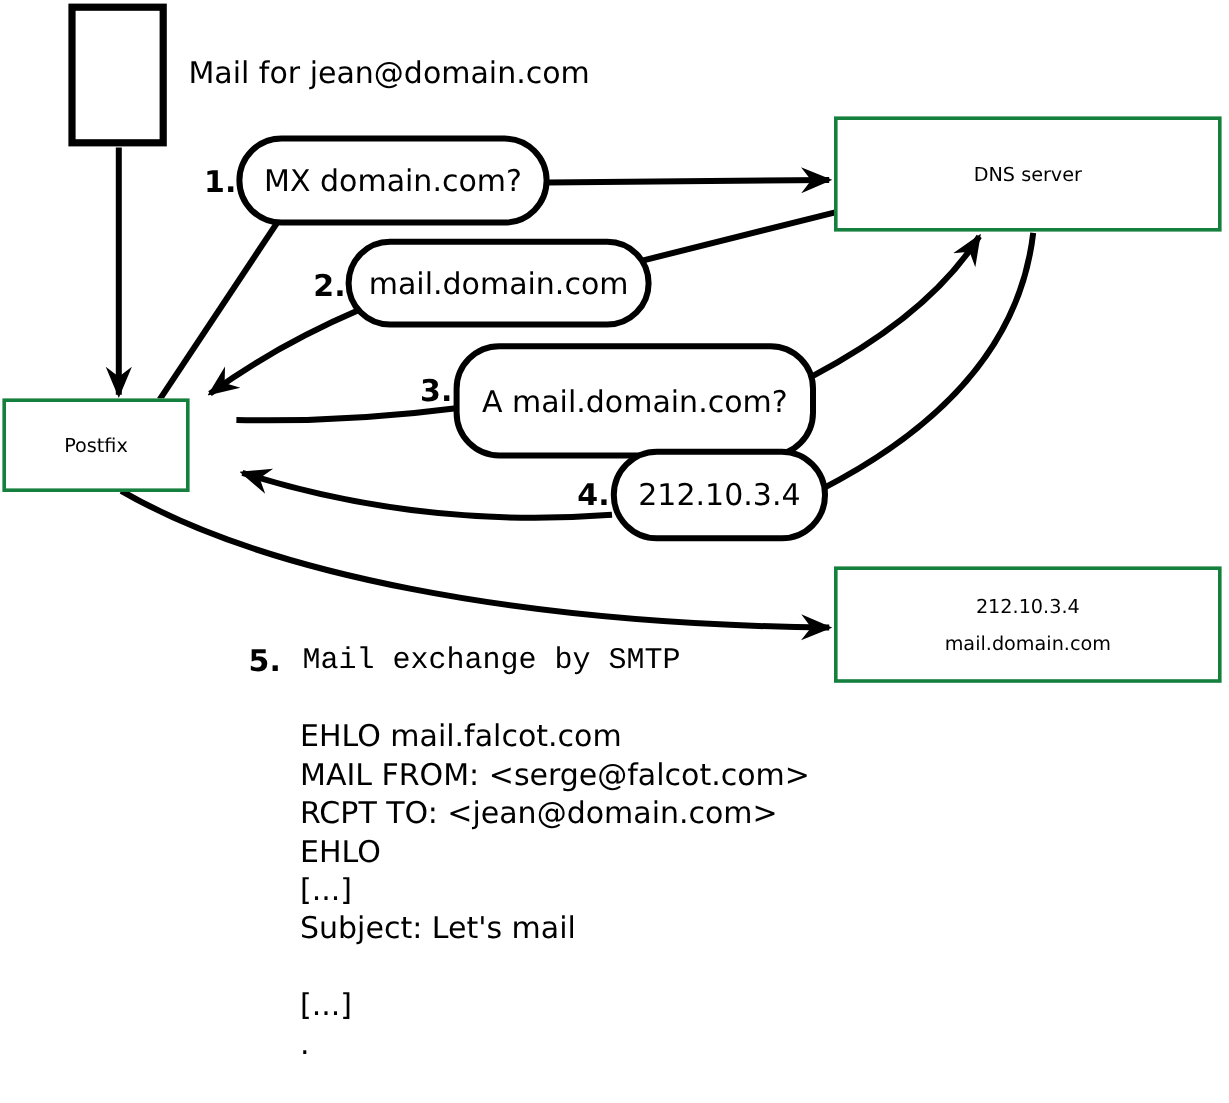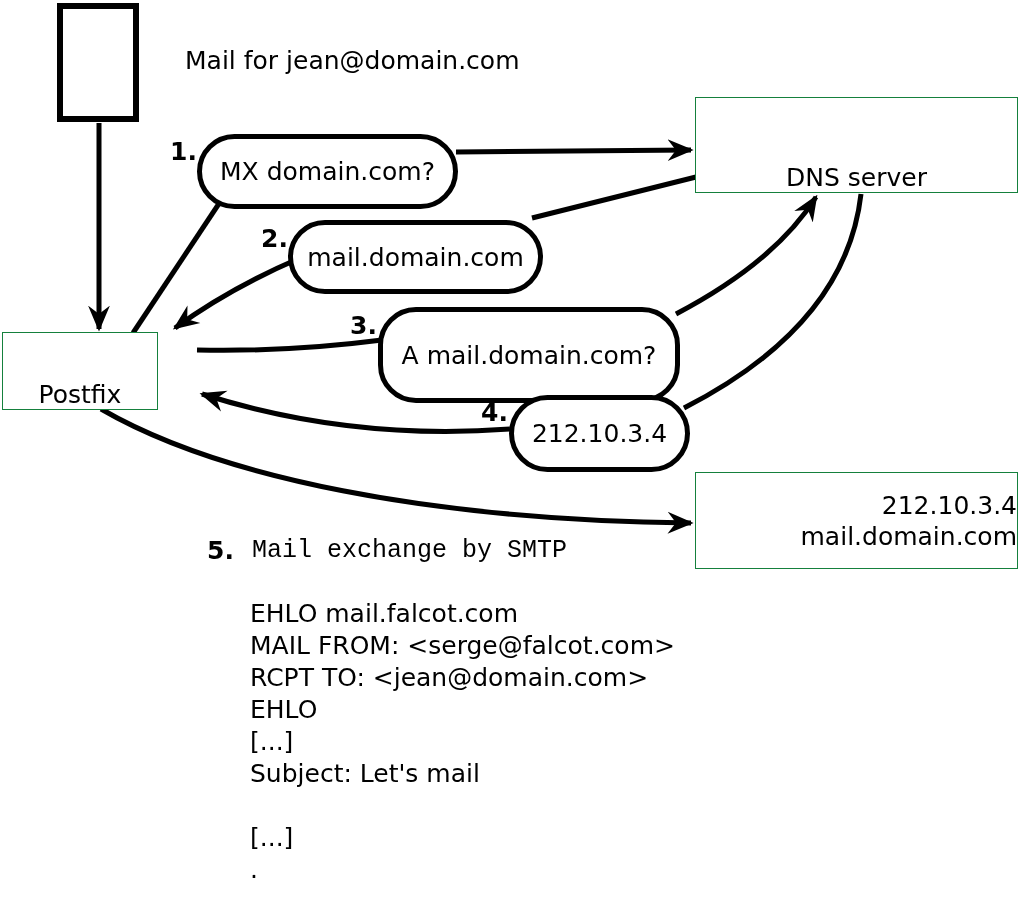--- a/index.html
+++ b/index.html
@@ -3,27 +3,27 @@
 <meta charset="utf-8">
 <style>
   html,body{margin:0;padding:0;background:#ffffff;}
   #stage{
     position:relative;width:1024px;height:919px;background:#ffffff;
     font-family:"DejaVu Sans",sans-serif;color:#000;overflow:hidden;
   }
   #wires{position:absolute;left:0;top:0;width:1024px;height:919px;}
   .box{
     position:absolute;box-sizing:border-box;background:#ffffff;
-    border:1px solid #15803d;display:flex;align-items:flex-end;justify-content:center;
-    font-size:25px;text-align:center;
+    border:3px solid #15803d;display:flex;align-items:center;justify-content:center;
+    font-size:16px;text-align:center;
   }
   .pill{
     position:absolute;box-sizing:border-box;background:#ffffff;
     border:5px solid #000;display:flex;align-items:center;justify-content:center;
-    font-size:25px;white-space:nowrap;margin-top:21px;
+    font-size:25px;white-space:nowrap;
   }
   .stepnum{
     position:absolute;font-size:25px;font-weight:bold;width:40px;text-align:right;
   }
   .freetext{position:absolute;font-size:25px;white-space:nowrap;}
   
   #envelope{position:absolute;left:57px;top:3px;width:82px;height:119px;
     box-sizing:border-box;border:6px solid #000;background:#ffffff;}
   
   #postfix-box{left:2px;top:332px;width:156px;height:78px;}
@@ -31,21 +31,21 @@
   #dest-box{left:695px;top:472px;width:323px;height:97px;flex-direction:column;line-height:31px;}
   #pill-1{left:197px;top:113px;width:261px;height:75px;border-radius:38px;}
   #pill-2{left:288px;top:199px;width:255px;height:74px;border-radius:37px;}
   #pill-3{left:378px;top:286px;width:302px;height:96px;border-radius:38px;}
   #pill-4{left:509px;top:374px;width:181px;height:77px;border-radius:39px;}
   #num-1{left:157px;top:137px;}
   #num-2{left:248px;top:224px;}
   #num-3{left:337px;top:311px;}
   #num-4{left:468px;top:398px;}
   #num-5{left:194px;top:536px;}
-  #mail-for{left:157px;top:46px;margin-left:28px;}
+  #mail-for{left:157px;top:46px;}
   #step5-caption{left:252px;top:536px;font-family:Liberation Mono, monospace;}
   #smtp-block{position:absolute;left:250px;top:598px;font-size:25px;}
   .smtp-line{min-height:32px;line-height:32px;white-space:pre;}
 </style>
 </head>
 <body>
 
 <div id="stage">
 
   <svg id="wires" viewBox="0 0 1024 919" xmlns="http://www.w3.org/2000/svg">

